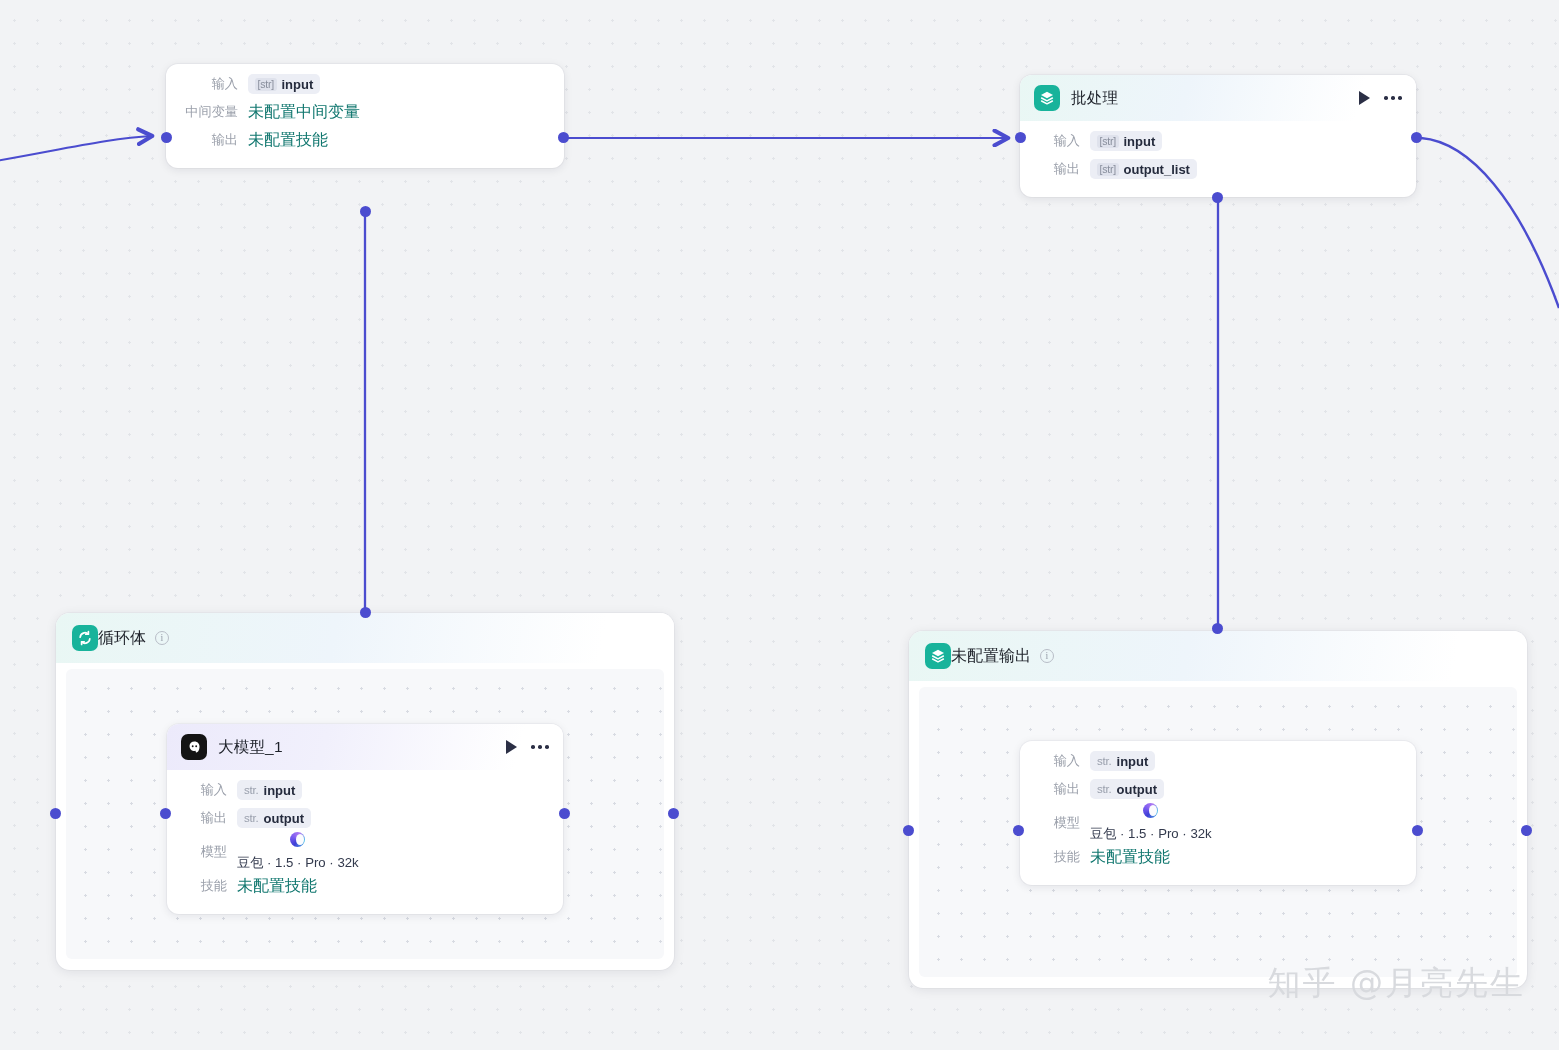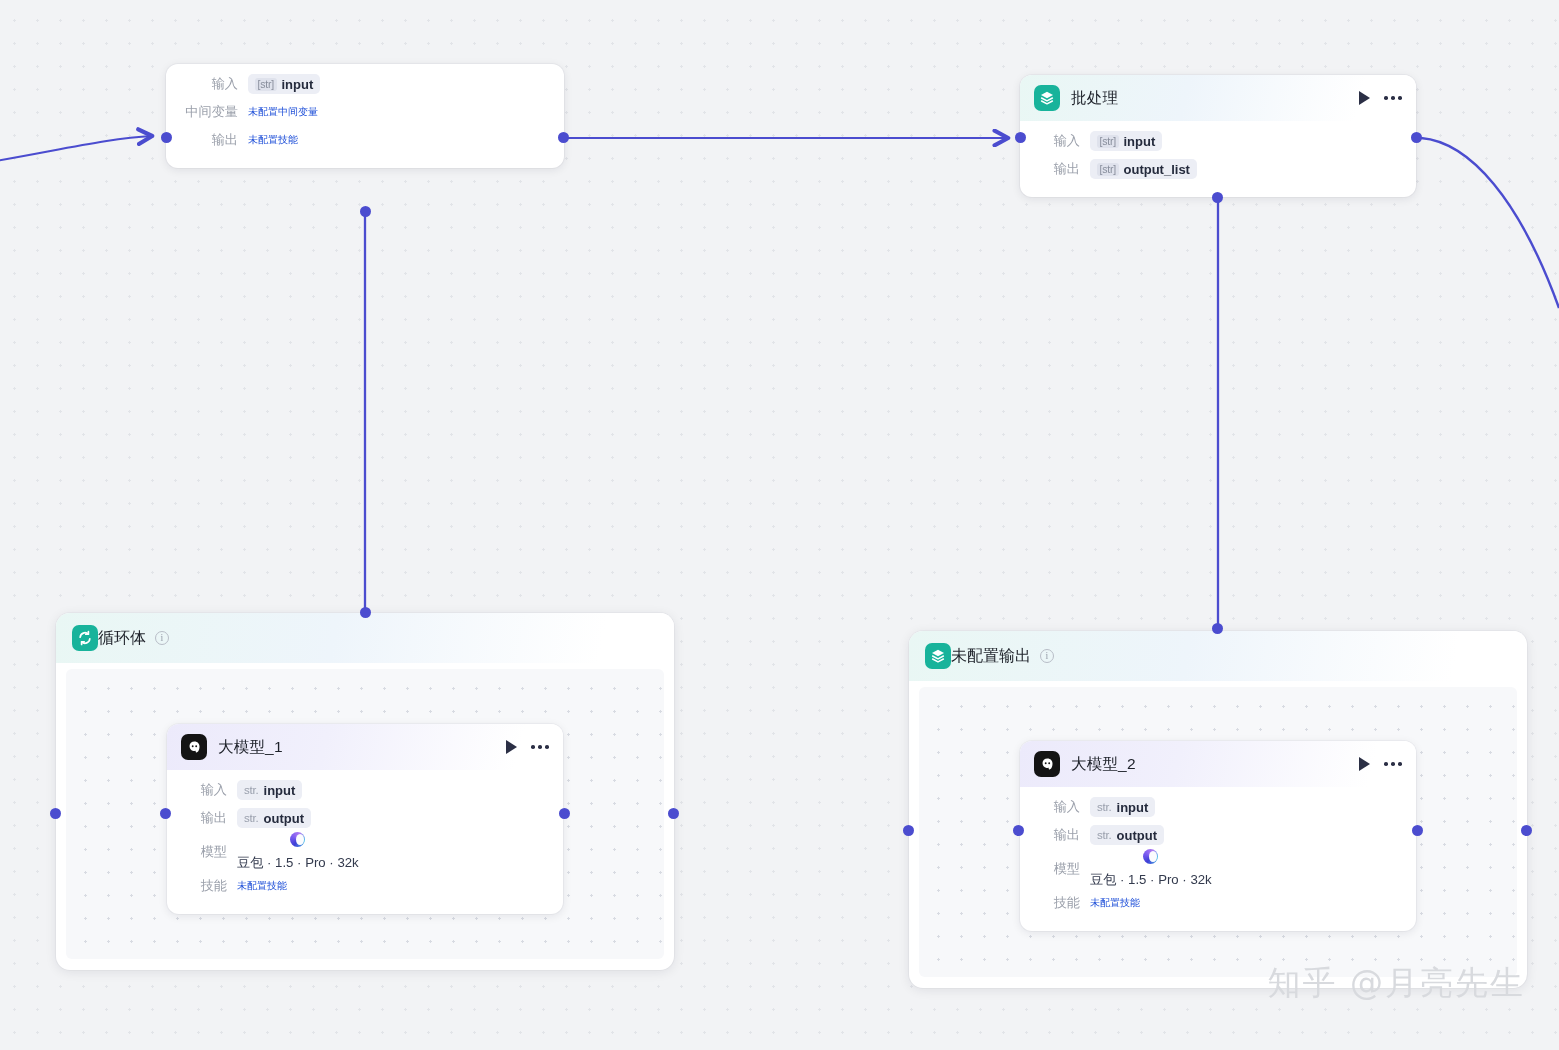--- a/index.html
+++ b/index.html
@@ -98,21 +98,21 @@
   }
   .row-label {
     color: #9ba0ab;
     width: 56px;
     text-align: right;
     flex: none;
     padding-right: 10px;
     font-size: 13.2px;
   }
   .row-label.wide { width: 68px; }
-  .row-val-muted { color: #1d4ed8; font-size: 10px; }
+  .row-val-muted { color: #0f766e; font-size: 16px; }
 
   .var-pill {
     display: inline-flex;
     align-items: center;
     gap: 5px;
     background: #eceef5;
     border-radius: 5px;
     padding: 2.5px 7px;
     font-size: 13px;
   }
@@ -386,38 +386,20 @@
       <div class="container-title">未配置输出</div>
       <div class="info-icon">i</div>
     </div>
     <div class="container-canvas" style="left:10px; top:56px; width:598px; height:290px;"></div>
   </div>
   <div class="port" style="left:1212px; top:623px;"></div>
   <div class="port" style="left:903px; top:825px;"></div>
   <div class="port" style="left:1521px; top:825px;"></div>
 
   <div class="node" style="left:1020px; top:741px; width:396px;">
-    <div class="node-head llm">
-      <div class="node-icon black">
-        <svg width="17" height="17" viewBox="0 0 17 17" fill="none">
-          <path d="M8.5 2.4c3 0 5 2.2 5 5.2 0 2.1-.5 3.6-1.2 4.7-.6.9-1.5 1.4-2.2 1.1-.4-.2-.5-.7-.4-1.1.1-.4-.2-.7-.6-.5-.5.2-1 .3-1.5.2-2.6-.3-4.1-2.3-4.1-4.9 0-3 2-4.7 5-4.7z" fill="#fff"></path>
-          <circle cx="6.7" cy="7.2" r="0.95" fill="#141414"></circle>
-          <circle cx="10.2" cy="7.2" r="0.95" fill="#141414"></circle>
-        </svg>
-      </div>
-      <div class="node-title">大模型_2</div>
-      <div class="head-actions">
-        <div class="play-btn"></div>
-        <div class="dots-btn">
-            <i></i>
-            <i></i>
-            <i></i>
-          </div>
-      </div>
-    </div>
     <div class="node-body">
       <div class="row">
         <span class="row-label">输入</span>
         <span class="var-pill">
           <span class="type-tag plain">str.</span>
           <span class="var-name">input</span>
         </span>
       </div>
       <div class="row">
         <span class="row-label">输出</span>

